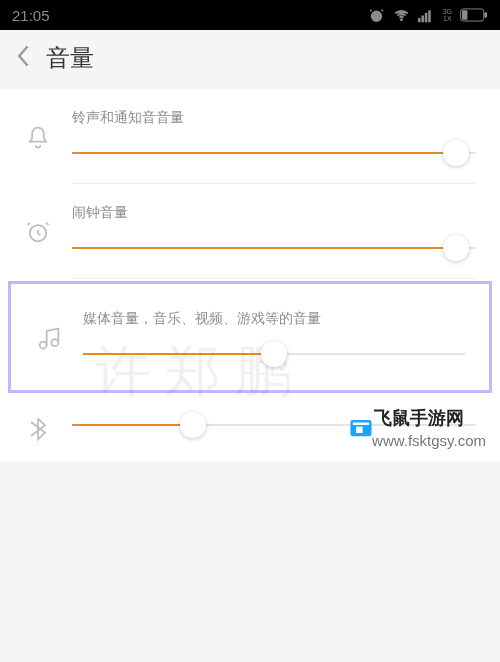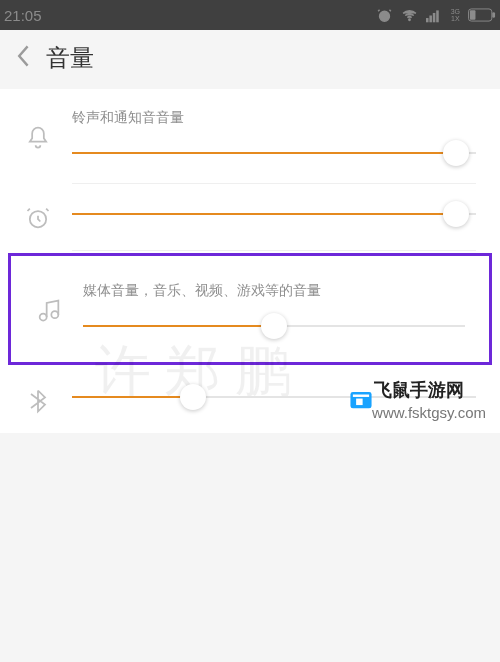--- a/index.html
+++ b/index.html
@@ -1,21 +1,21 @@
 <!DOCTYPE html>
 <html><head>
   <meta charset="utf-8">
   <style>
     * { margin: 0; padding: 0; box-sizing: border-box; }
     html, body { width: 500px; height: 662px; font-family: -apple-system, "Helvetica Neue", Arial, "PingFang SC", "Microsoft YaHei", sans-serif; background: #fff; }
 
     .screen { width: 500px; height: 662px; background: #f5f5f5; position: relative; overflow: hidden; }
 
     
-    .statusbar { height: 30px; display: flex; align-items: center; justify-content: space-between; padding: 0 4px; color: #8b8b8b; background: #404040; font-size: 15px; }
+    .statusbar { height: 30px; display: flex; align-items: center; justify-content: space-between; padding: 0 12px; color: #8b8b8b; background: #000000; font-size: 15px; }
     .statusbar .right { display: flex; align-items: center; gap: 8px; }
     .statusbar .right svg, .statusbar .right .signal { color: #8b8b8b; fill: #8b8b8b; }
     .siglabel { font-size: 7px; line-height: 7px; color: #8b8b8b; display: flex; flex-direction: column; align-items: center; }
 
     
     .titlebar { height: 55px; display: flex; align-items: center; gap: 14px; padding: 0 16px; background: #f5f5f5; }
     .titlebar .title { font-size: 24px; color: #333; font-weight: 500; }
     .back { color: #9b9b9b; }
 
     
@@ -28,21 +28,21 @@
     .row .label { font-size: 14px; color: #8e8e8e; }
 
     .slider { position: relative; height: 22px; }
     .track { position: absolute; top: 9px; left: 0; right: 0; height: 2px; background: #e4e4e4; }
     .fill  { position: absolute; top: 9px; left: 0; height: 2px; background: #e58a1f; }
     .thumb { position: absolute; top: -3px; width: 26px; height: 26px; background: #fff; border-radius: 50%; box-shadow: 0 1px 4px rgba(0,0,0,.22); }
 
     .sep { height: 1px; background: #efefef; margin-left: 72px; margin-right: 24px; }
 
     
-    .highlight { border: 3px solid #6d28d9; padding: 6px 0; margin: 2px 8px; }
+    .highlight { border: 3px solid #c4b5fd; padding: 6px 0; margin: 2px 8px; }
 
     
     .watermark { position:absolute; left:95px; top:245px; font-size:56px; color:rgba(0,0,0,0.06); font-family: "KaiTi","STKaiti",serif; letter-spacing:14px; pointer-events:none; user-select:none; }
     .sitelabel { position:absolute; right:14px; bottom:10px; display:flex; align-items:center; font-size:18px; font-weight:700; color:#222; }
     .sitelabel .logo { width:26px; height:26px; }
     .sitelabel .domain { font-size:15px; color:#777; font-weight:400; margin-left:-2px; }
   </style>
 </head>
 <body>
 
@@ -112,20 +112,21 @@
         <div class="sep"></div>
         <div>
           <div class="row">
             <div class="iconcol">
               <svg viewBox="0 0 24 24">
                 <circle cx="12" cy="13" r="7"></circle>
                 <path d="M12 10v3l2 2M5 4 3 6M19 4l2 2"></path>
               </svg>
             </div>
             <div class="body">
+              <div class="label">闹钟音量</div>
               <div class="slider">
                 <div class="track"></div>
                 <div class="fill" style="width:95%"></div>
                 <div class="thumb" style="left:calc(95% - 13px)"></div>
               </div>
             </div>
           </div>
         </div>
         <div class="sep"></div>
         <div class="highlight">

